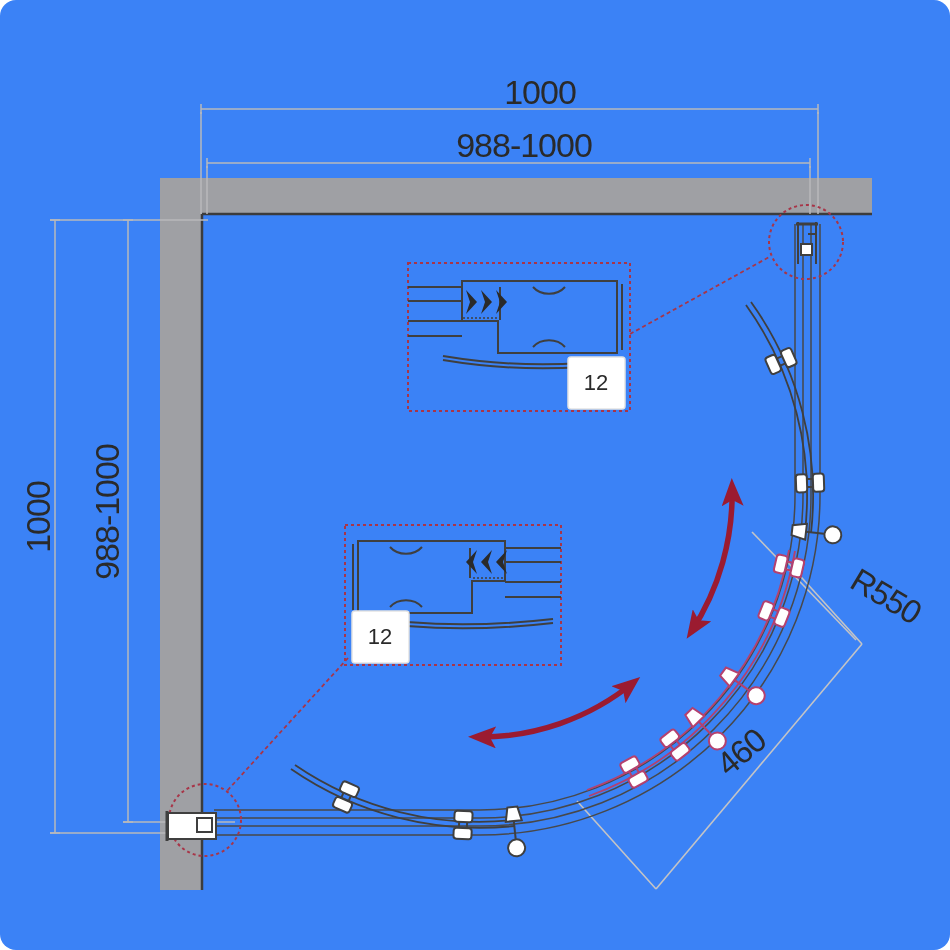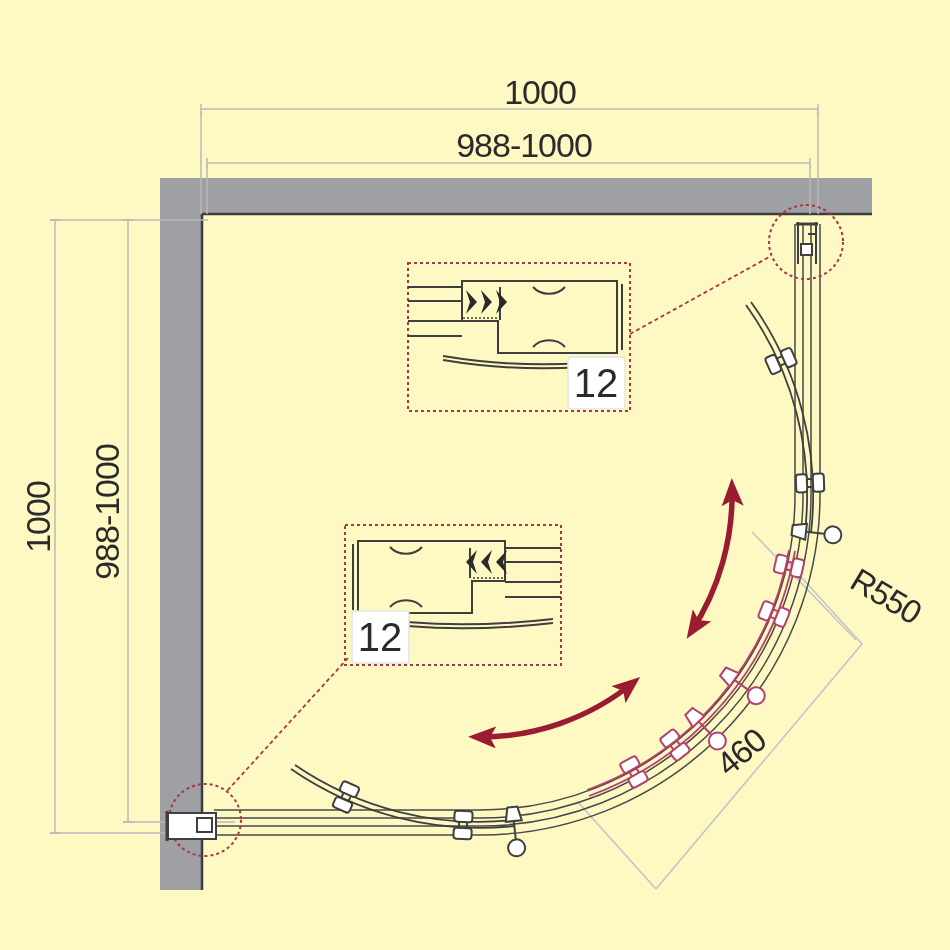--- a/index.html
+++ b/index.html
@@ -1,27 +1,27 @@
 <!DOCTYPE html>
 <html><head>
 <meta charset="utf-8">
 <style>
   html,body{margin:0;padding:0;background:#fff;}
   #stage{
-    position:relative;width:950px;height:950px;background:#fef9c3;
-    overflow:hidden;font-family:"Liberation Sans",sans-serif;
+    position:relative;width:950px;height:950px;background:#3b82f6;
+    overflow:hidden;font-family:"Liberation Sans",sans-serif;border-radius:16px;
   }
   #drawing{position:absolute;left:0;top:0;}
   .lbl{
     position:absolute;color:#2a2a2a;white-space:nowrap;
     transform:translate(-50%,-50%);letter-spacing:-1px;line-height:1;
   }
   .dim-big{font-size:34px;}
   .dim-ann{font-size:33px;}
-  .dim-call{font-size:40px;letter-spacing:0;}
+  .dim-call{font-size:22px;letter-spacing:0;}
   .rot-left{transform:translate(-50%,-50%) rotate(-90deg);}
   .rot-r550{transform:translate(-50%,-50%) rotate(31deg);}
   .rot-460{transform:translate(-50%,-50%) rotate(-40deg);}
 </style>
 </head>
 <body>
 
 <div id="stage">
 
 <svg id="drawing" width="950" height="950" viewBox="0 0 950 950">

